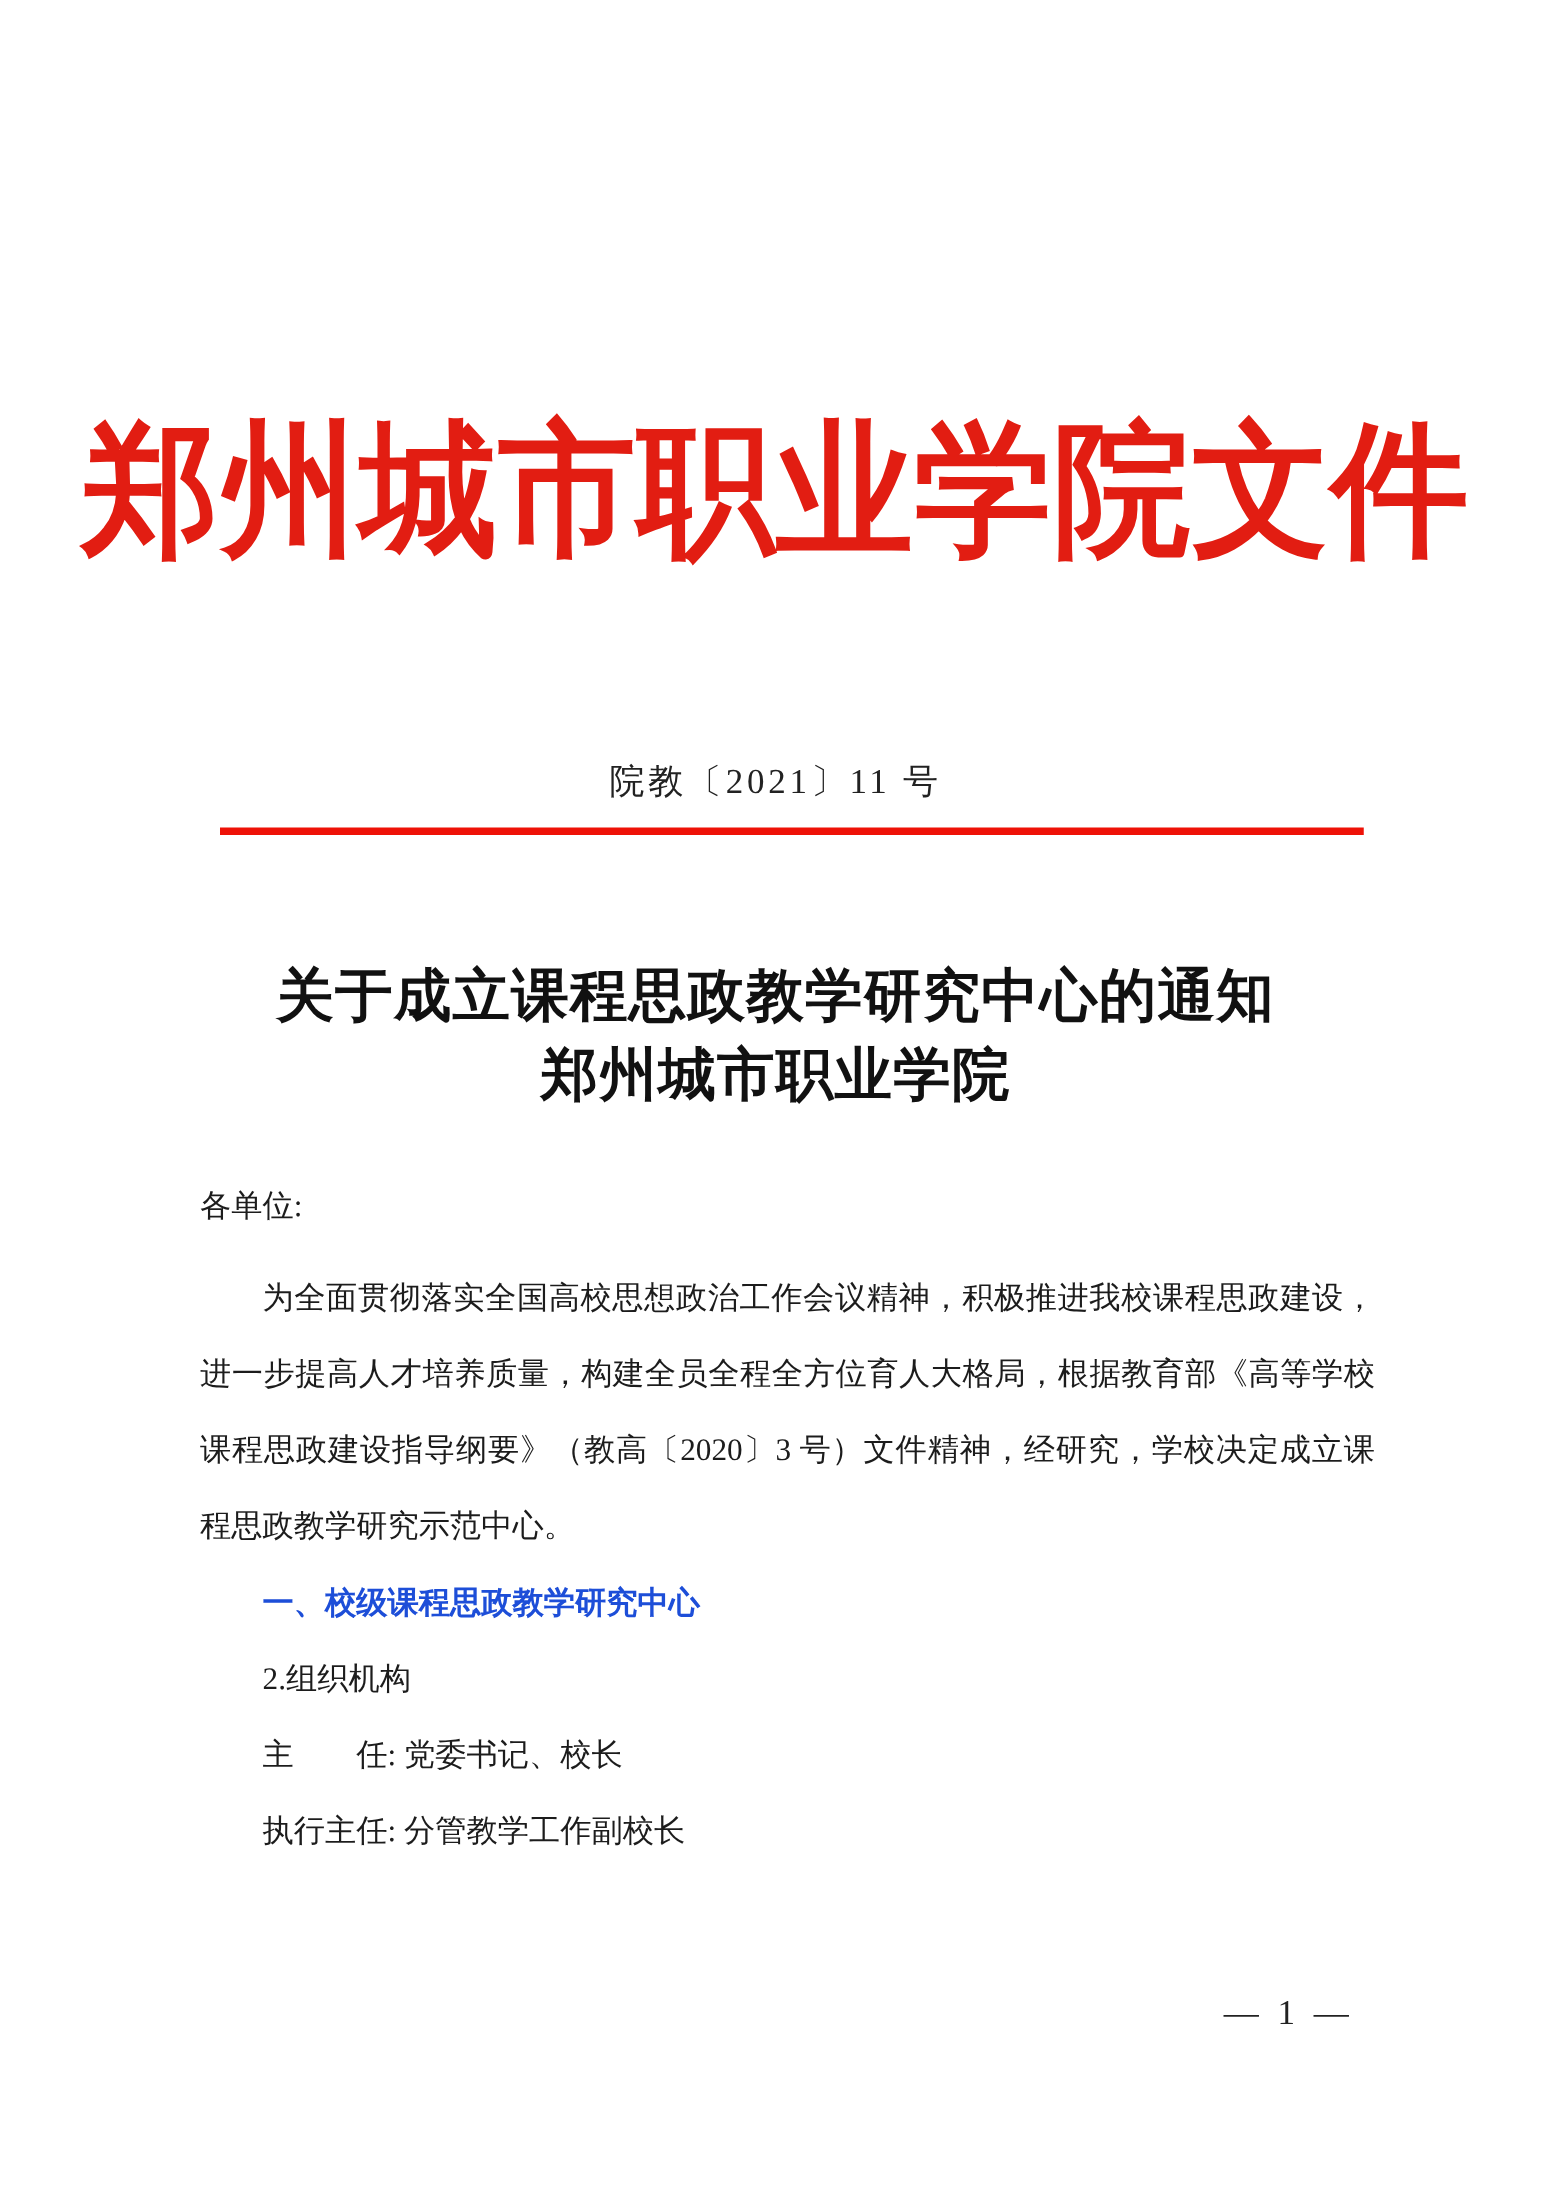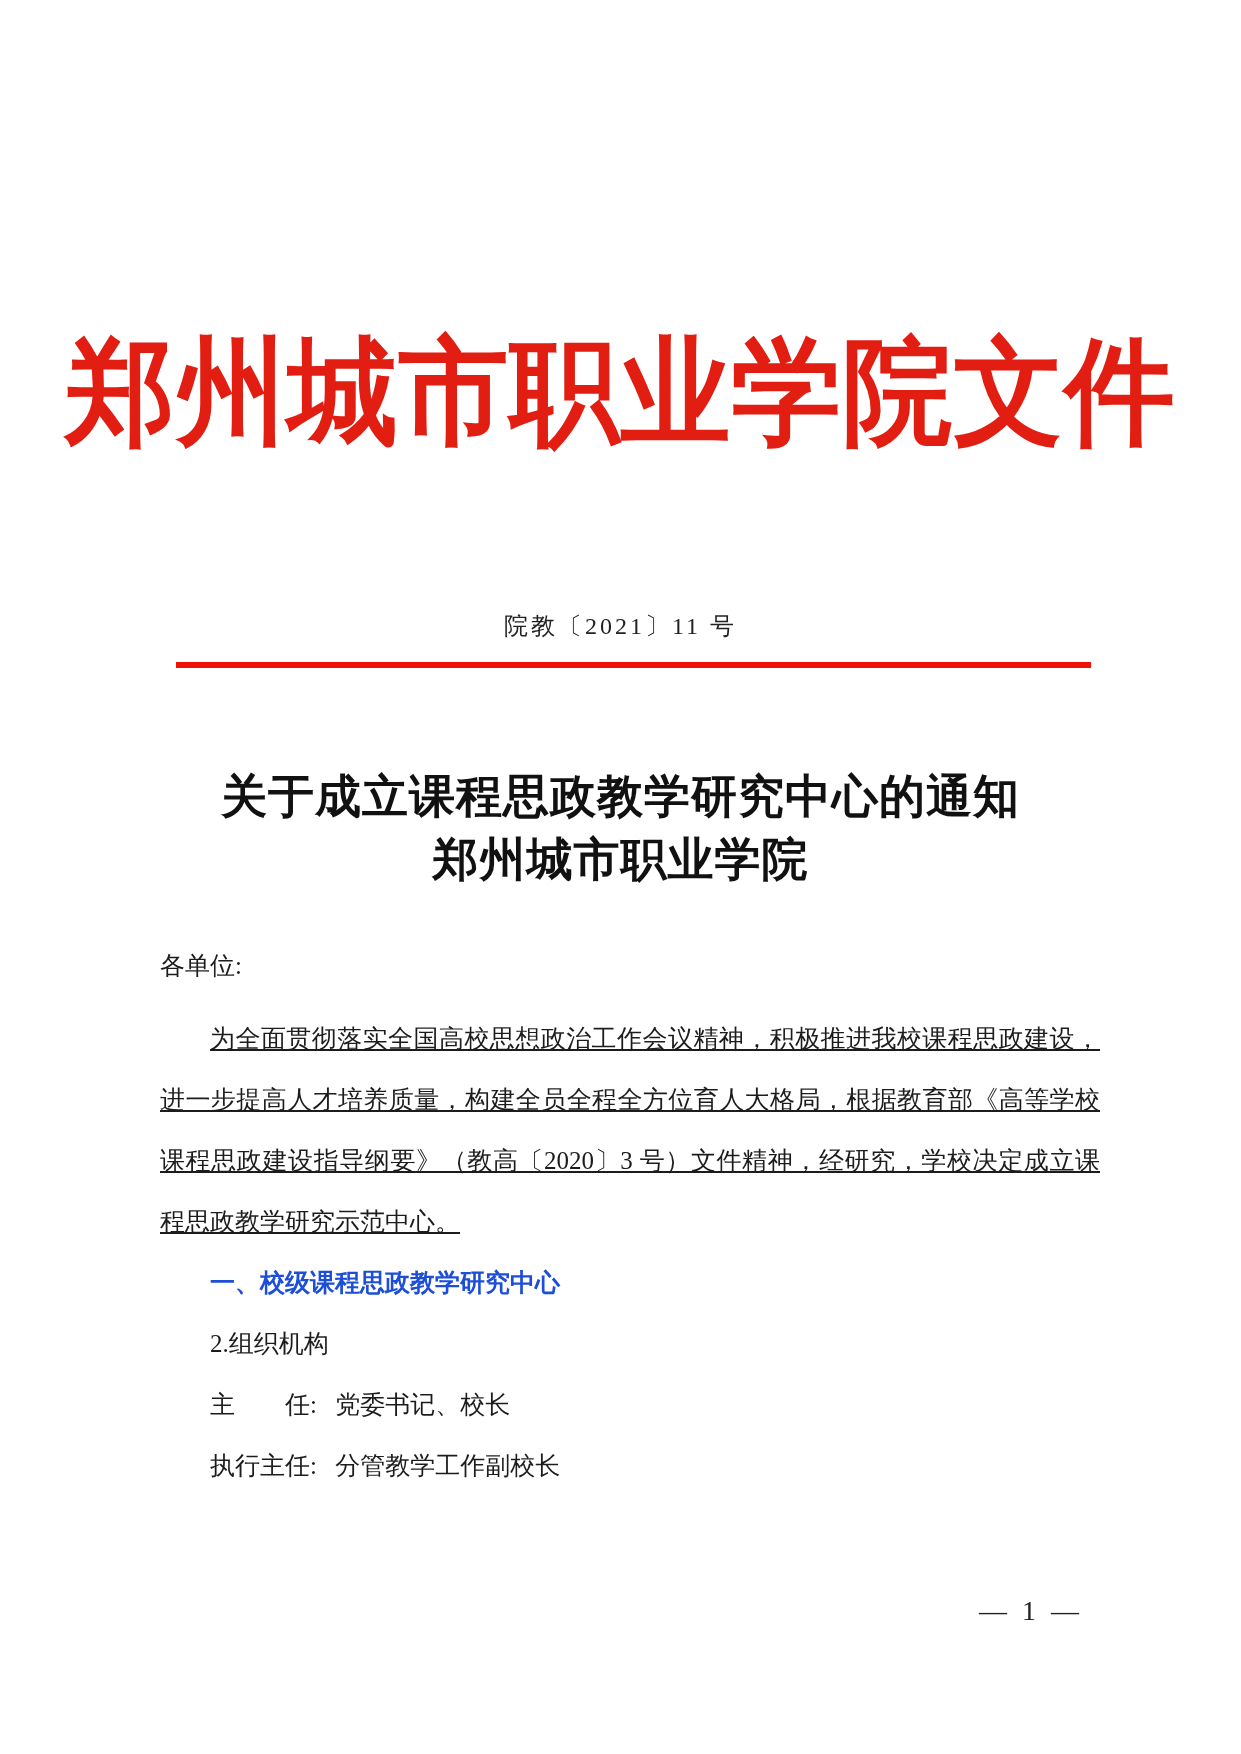--- a/index.html
+++ b/index.html
@@ -31,21 +31,21 @@
     transform: scaleY(1.06);
     transform-origin: center top;
   }
   
   .doc-number {
     position: absolute;
     top: 606px;
     left: 0;
     width: 100%;
     text-align: center;
-    font-size: 24px;
+    font-size: 28px;
     line-height: 40px;
     letter-spacing: 3px;
     color: #222;
   }
   
   .red-rule {
     position: absolute;
     top: 662px;
     left: 176px;
     right: 150px;
@@ -73,36 +73,35 @@
     font-size: 25px;
     line-height: 61px;
     text-align: justify;
     color: #1c1c1c;
   }
   .body-col p { margin: 0; }
   .salutation { text-align: left; }
   .para {
     margin-top: 12px !important;
     text-indent: 2em;
-    text-decoration: underline;
   }
   .sec-heading {
     font-family: "Liberation Sans", "DejaVu Sans", sans-serif;
     font-weight: bold;
     text-indent: 2em;
     text-align: left;
     letter-spacing: 0px;
     color: #1d4ed8;
   }
   .org-item, .role-line {
     text-indent: 2em;
     text-align: left;
   }
   .role-label { display: inline; }
-  .role-value { display: inline; margin-left: 12px; }
+  .role-value { display: inline; margin-left: 0; }
   
   .page-number {
     position: absolute;
     top: 1594px;
     right: 158px;
     font-size: 28px;
     line-height: 34px;
     letter-spacing: 4px;
     color: #222;
     white-space: nowrap;

